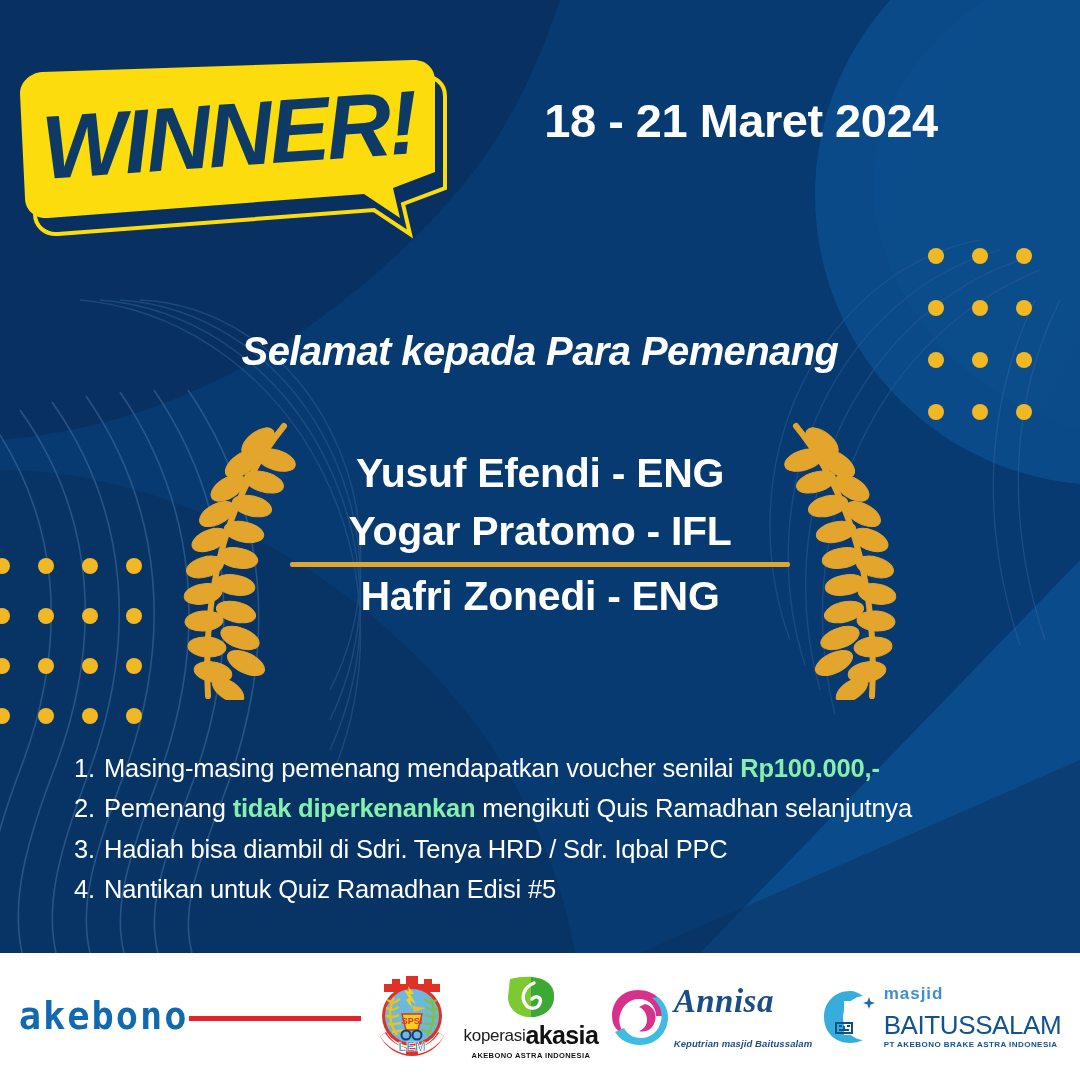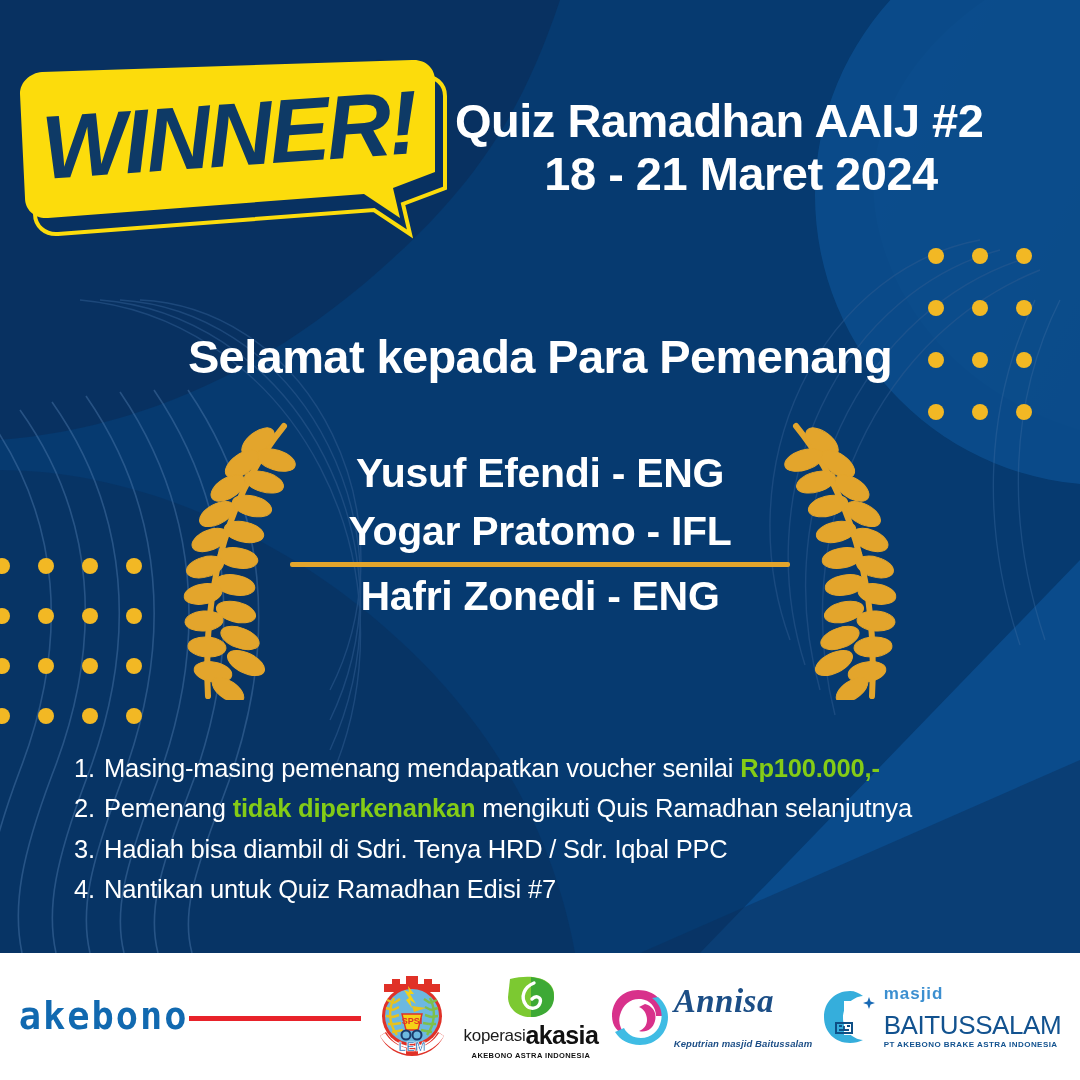--- a/index.html
+++ b/index.html
@@ -50,21 +50,21 @@
   }
   .title-line2{
     font-size:47px;font-weight:bold;line-height:1.12;
     letter-spacing:-.5px;white-space:nowrap;text-align:center;
     padding-right:28px;
   }
 
   
   .congrats{
     position:absolute;left:0;right:0;top:329px;text-align:center;
-    color:#ffffff;font-size:47px;font-weight:bold;letter-spacing:-.6px;
+    color:#ffffff;font-size:40px;font-weight:bold;letter-spacing:-.6px;font-style:italic;
   }
 
   
   .winners-wrap{
     position:absolute;left:0;right:0;top:420px;height:280px;
   }
   .laurel{position:absolute;top:0;width:130px;height:280px;}
   .laurel svg{width:100%;height:100%;display:block;}
   .laurel-left{left:172px;}
   .laurel-right{right:172px;transform:scaleX(-1);}
@@ -86,21 +86,21 @@
   .notes{
     position:absolute;left:74px;top:748px;right:60px;
     color:#ffffff;
   }
   .note-row{
     display:flex;align-items:baseline;
     font-size:25.5px;line-height:1.58;letter-spacing:-.2px;
     white-space:nowrap;
   }
   .note-num{width:30px;flex:0 0 30px;text-align:left;}
-  .hl{color:#84cc16;font-weight:bold;}
+  .hl{color:#86efac;font-weight:bold;}
 
   
   .footer{
     position:absolute;left:0;right:0;bottom:0;height:127px;
     background:#FFFFFF;display:flex;align-items:center;
     justify-content:space-around;padding:0 14px;box-sizing:border-box;
   }
   .logo{display:flex;align-items:center;justify-content:center;}
 
   
@@ -248,21 +248,20 @@
 
       <path d="M12,52 C12,40 22,32 34,31 L404,18 C417,17 427,26 427,38 L427,130 L385,146 L392,176 L356,152 L40,176 C27,177 17,168 17,156 Z" fill="none" stroke="#FCDC0C" stroke-width="4"></path>
 
       <path d="M2,36 C2,24 12,15 24,14 L394,2 C407,1 417,10 417,22 L417,114 L375,130 L382,160 L346,136 L30,160 C17,161 7,152 7,140 Z" fill="#FCDC0C"></path>
 
       <text x="212" y="108" text-anchor="middle" font-family="Liberation Sans, sans-serif" font-size="90" font-weight="bold" font-style="italic" fill="#0E3A66" letter-spacing="-3" transform="rotate(-4 212 98)">WINNER!</text>
     </svg>
   </div>
 
   <div class="title-block">
-    <div class="title-line1">Quiz Ramadhan AAIJ #2</div>
     <div class="title-line2">18 - 21 Maret 2024</div>
   </div>
 
   <div class="congrats">Selamat kepada Para Pemenang</div>
 
   <div class="winners-wrap">
 
     <div class="laurel laurel-left">
       <svg viewBox="0 0 130 280">
         <g fill="#E3A52C" stroke="#E3A52C">
@@ -339,21 +338,21 @@
     <div class="note-row">
       <span class="note-num">2.</span>
       <span><span>Pemenang </span><span class="hl">tidak diperkenankan</span><span> mengikuti Quis Ramadhan selanjutnya</span></span>
     </div>
     <div class="note-row">
       <span class="note-num">3.</span>
       <span>Hadiah bisa diambil di Sdri. Tenya HRD / Sdr. Iqbal PPC</span>
     </div>
     <div class="note-row">
       <span class="note-num">4.</span>
-      <span>Nantikan untuk Quiz Ramadhan Edisi #7</span>
+      <span>Nantikan untuk Quiz Ramadhan Edisi #5</span>
     </div>
   </div>
 
   <div class="footer">
 
     <div class="logo lg-akebono">
       <div class="akebono-word">akebono</div>
       <div class="akebono-bar"></div>
     </div>
 

